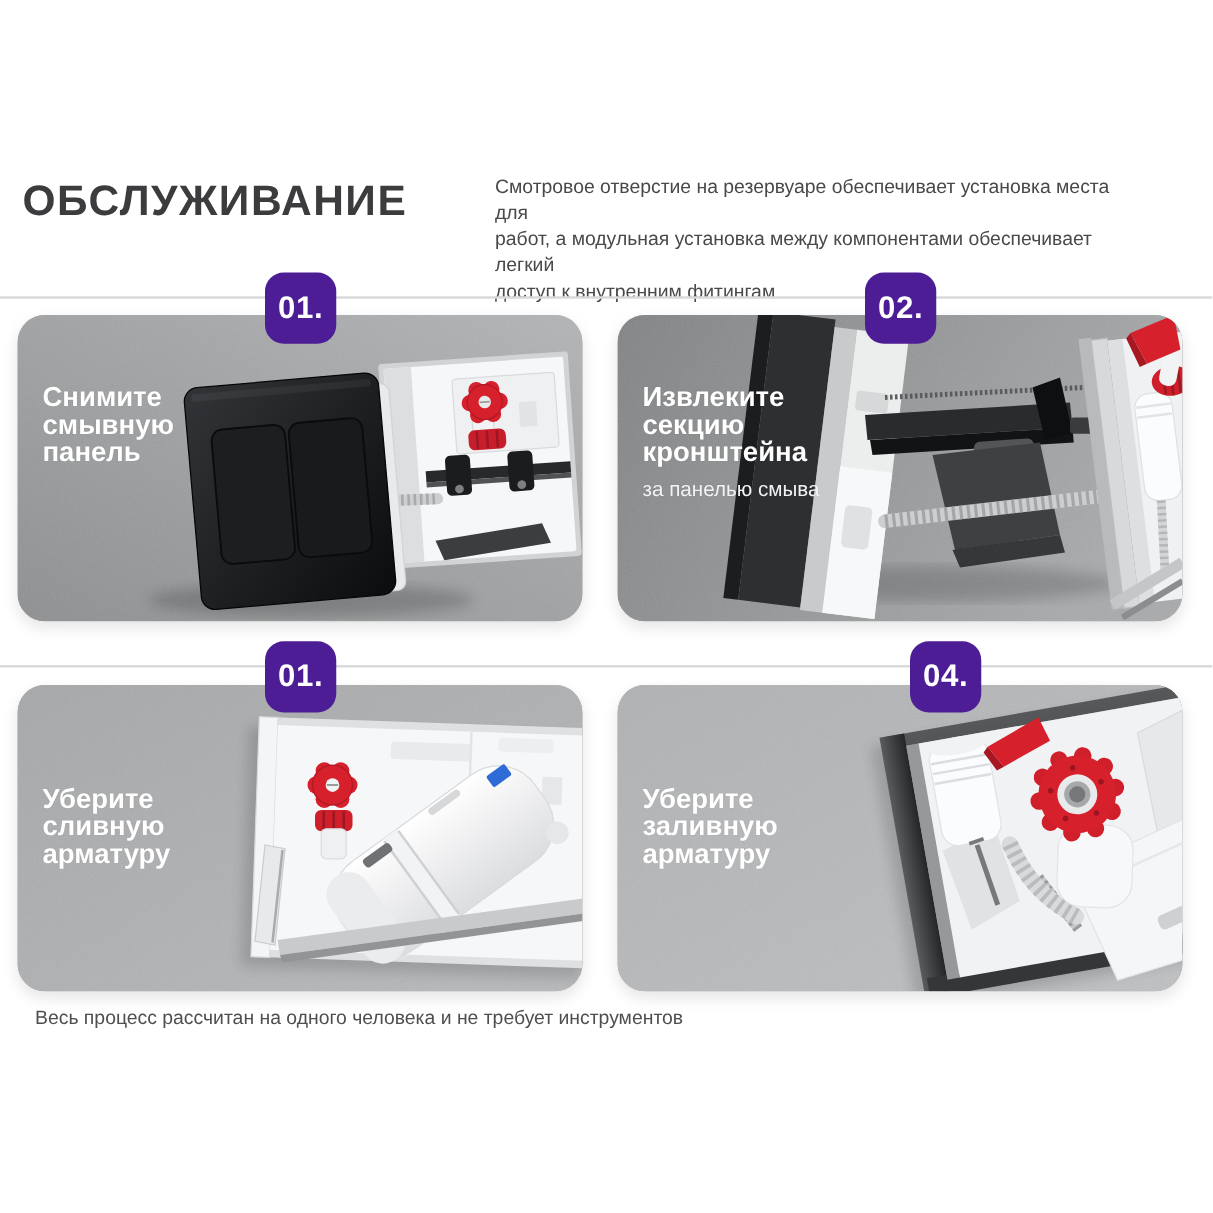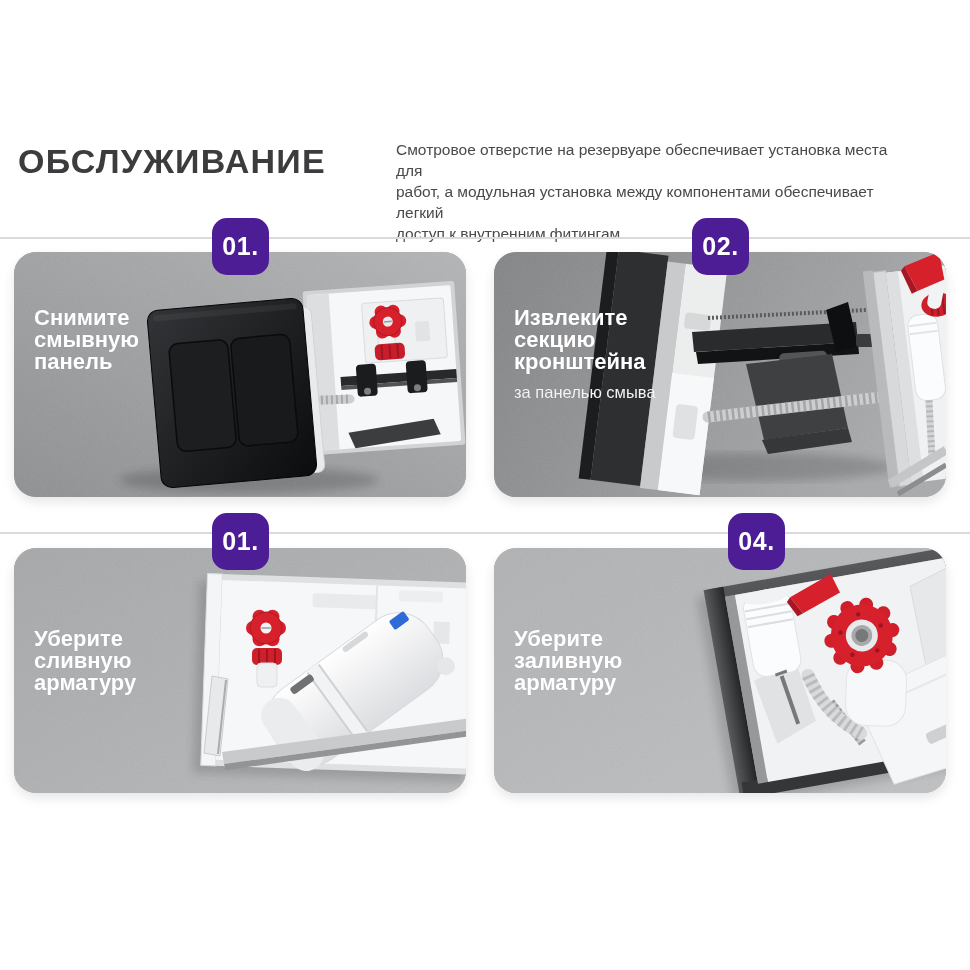--- a/index.html
+++ b/index.html
@@ -334,13 +334,14 @@
     <div class="caption">Уберите
 заливную
 арматуру</div>
   </div>
 
   <div class="badge" id="badge-1">01.</div>
   <div class="badge" id="badge-2">02.</div>
   <div class="badge" id="badge-3">01.</div>
   <div class="badge" id="badge-4">04.</div>
 
+  <div class="footer">Весь процесс рассчитан на одного человека и не требует инструментов</div>
 </div>
 
 </body></html>

